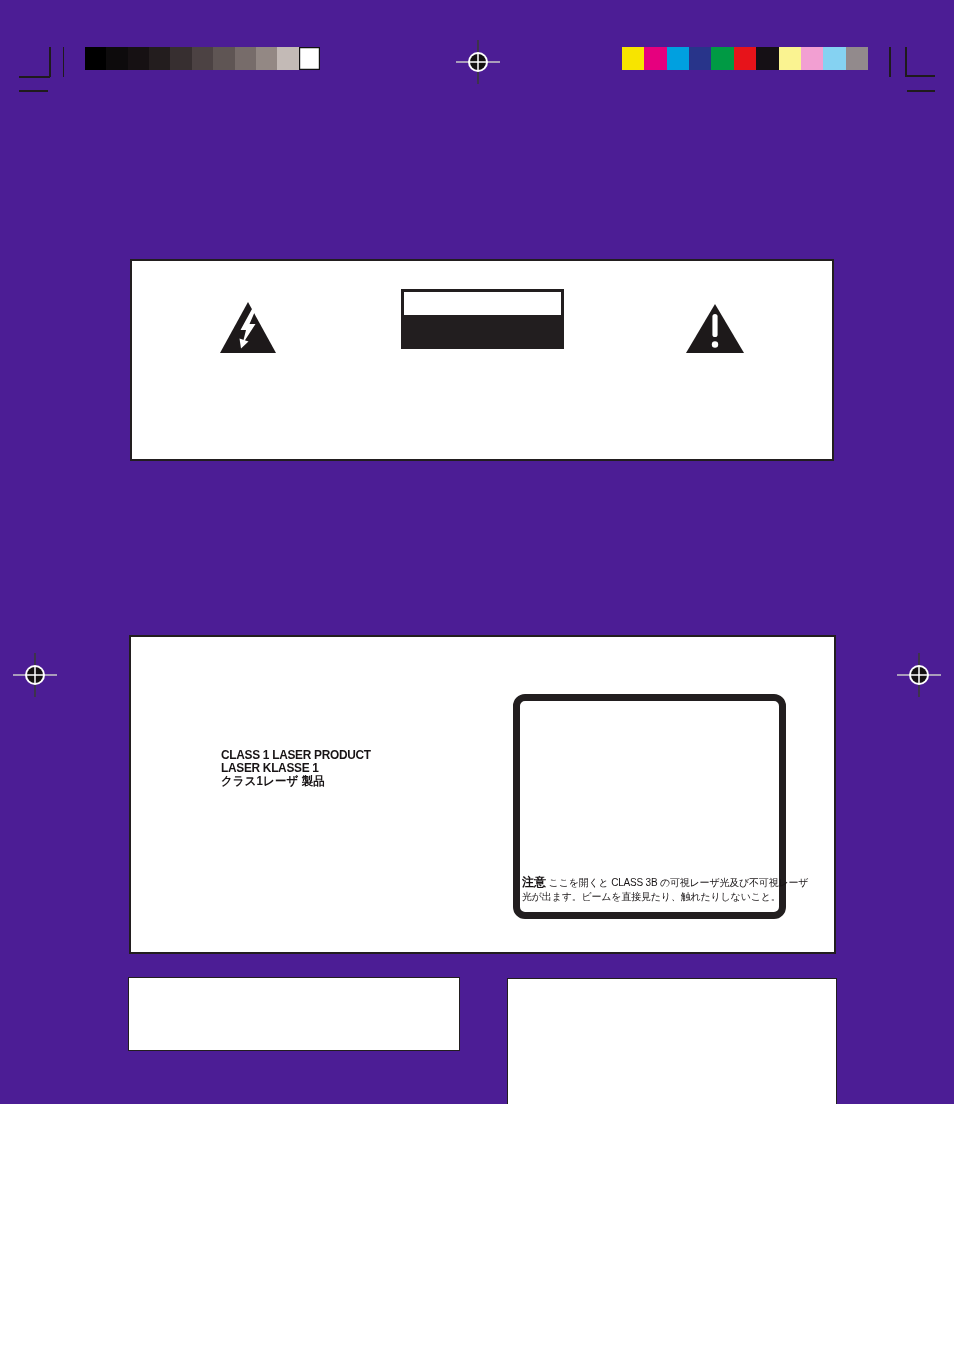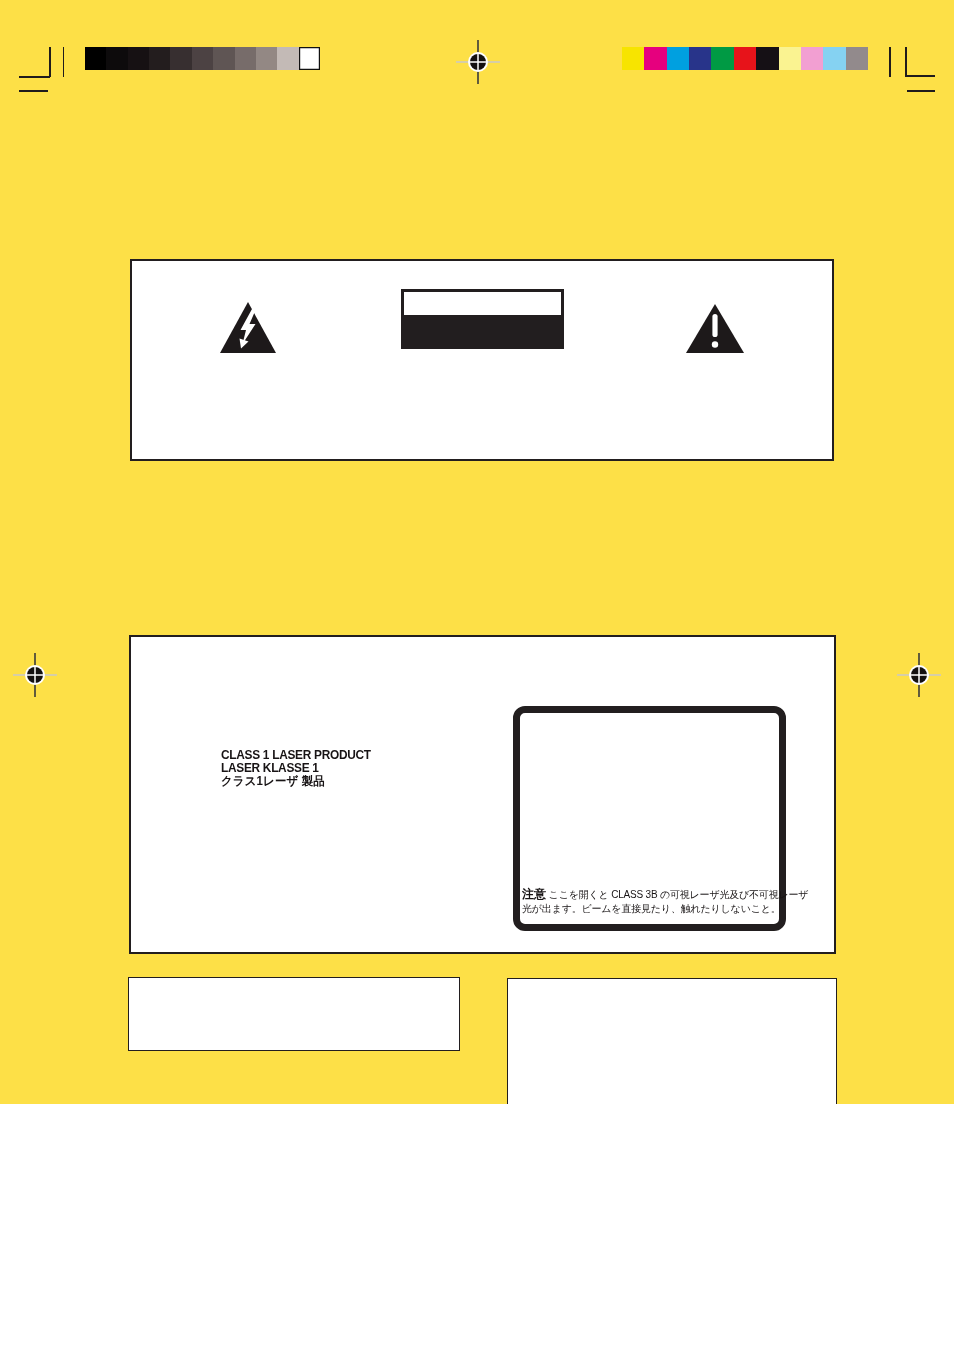--- a/index.html
+++ b/index.html
@@ -1,19 +1,19 @@
 <!DOCTYPE html>
 <html><head>
 <meta charset="utf-8">
 <style>
   html,body{margin:0;padding:0;background:#ffffff;}
   .page{
     position:relative;
     width:954px;height:1104px;
-    background:#fde047;
+    background:#4c1d95;
     font-family:"Liberation Sans", sans-serif;
     overflow:hidden;
   }
   .abs{position:absolute;}
 
   
   .mark-line{position:absolute;background:#1f1b1c;}
   .mark-h{height:1.6px;}
   .mark-v{width:1.6px;}
 
@@ -39,21 +39,21 @@
   .class-lines{
     position:absolute;color:#181415;font-weight:bold;
     font-size:12.5px;line-height:12.8px;letter-spacing:-0.3px;
     transform:scaleX(0.95);transform-origin:left top;white-space:nowrap;
   }
   .class-lines .jp{font-size:12px;letter-spacing:0.2px;}
 
   
   .laser-inner{
     position:absolute;border:7px solid #221e1f;border-radius:12px;
-    background:#fff;box-sizing:border-box;margin-top:12px;
+    background:#fff;box-sizing:border-box;
   }
   .laser-caution-text{
     position:absolute;left:2px;right:2px;bottom:9px;
     text-align:center;color:#181415;
     font-size:10px;line-height:13.5px;letter-spacing:-0.2px;white-space:nowrap;
   }
   .laser-caution-text .head{font-weight:bold;font-size:12px;letter-spacing:0;}
 </style>
 </head>
 <body>

